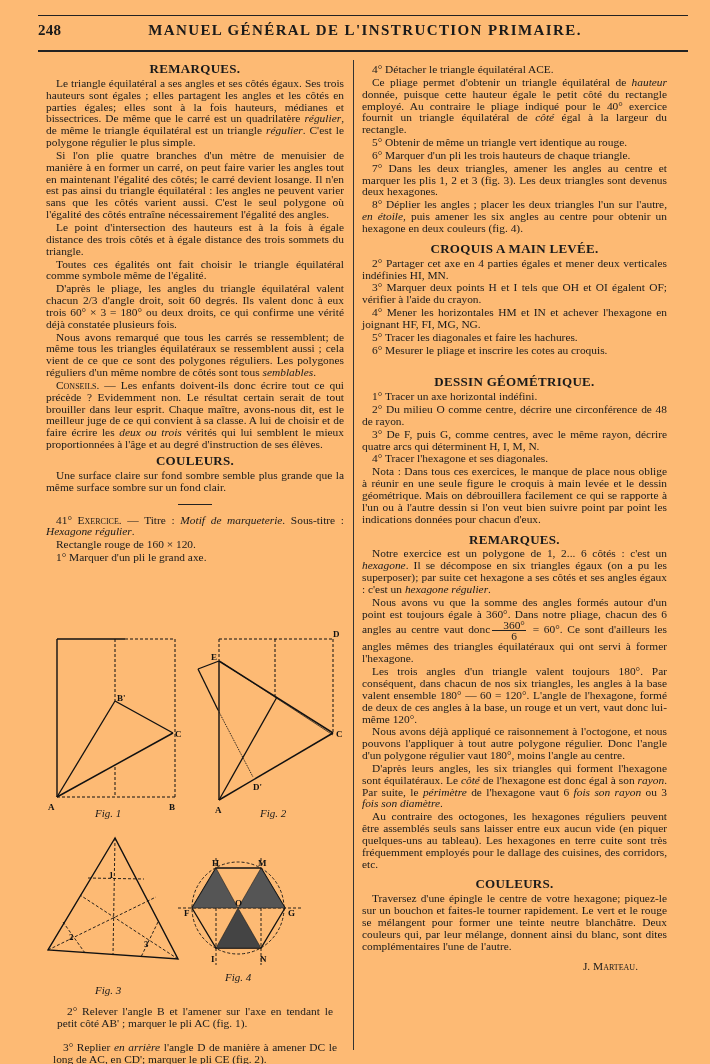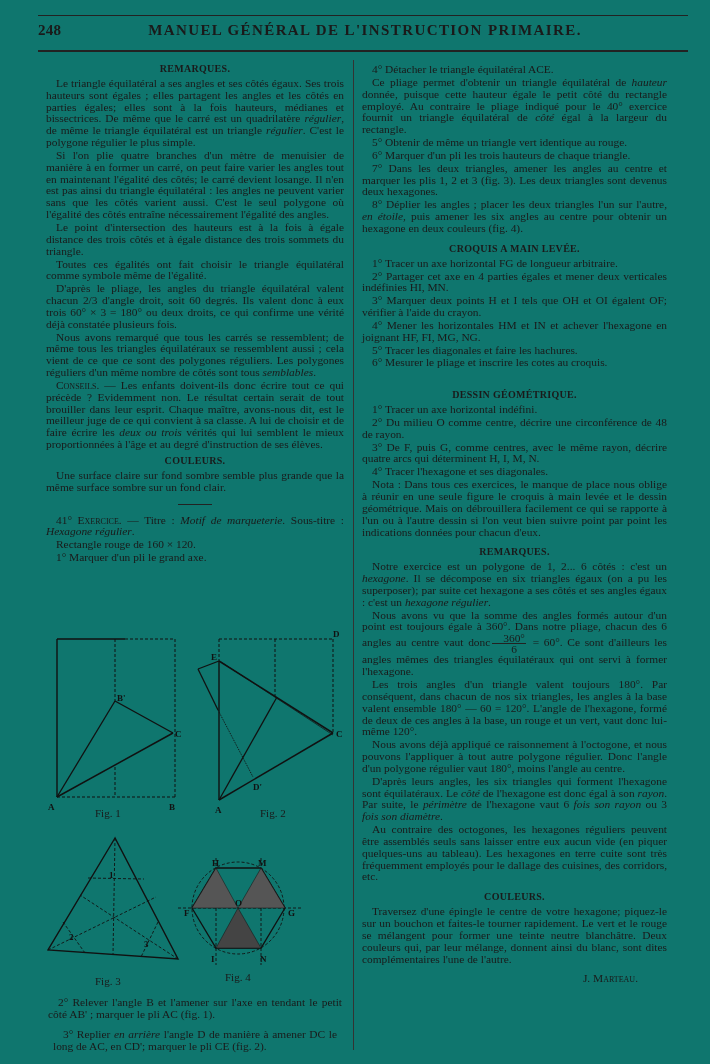--- a/index.html
+++ b/index.html
@@ -1,41 +1,41 @@
 <!DOCTYPE html>
 <html><head>
 <meta charset="utf-8">
 <style>
   html, body { margin: 0; padding: 0; background: #ffffff; }
   body { width: 710px; height: 1064px; position: relative; overflow: hidden;
          font-family: "Liberation Serif", "DejaVu Serif", serif; color: #1a1a1a; }
-  .page { position: absolute; left: 0; top: 0; width: 710px; height: 1064px; background: #0f766e; }
+  .page { position: absolute; left: 0; top: 0; width: 710px; height: 1064px; background: #fdba74; }
   .rule { position: absolute; left: 38px; width: 650px; height: 1px; background: #222; }
   .rule.top { top: 15px; }
   .rule.bottom { top: 50px; height: 1.5px; }
   .hdr-num { position: absolute; left: 38px; top: 22px; font-size: 15px; font-weight: bold; letter-spacing: 0.2px; }
   .hdr-title { position: absolute; left: 0; width: 710px; top: 22px; text-align: center; font-size: 15px;
                font-weight: bold; letter-spacing: 1.4px; padding-left: 20px; box-sizing: border-box; }
   .divider { position: absolute; left: 353px; top: 60px; width: 1px; height: 990px; background: #333; }
   .col { position: absolute; top: 63px; font-size: 11.4px; line-height: 11.85px; text-align: justify; }
   .col.left { left: 45px; width: 300px; }
   .col.right { left: 361px; width: 307px; }
   .col p { margin: 1px; text-indent: 10px; }
-  .col h3 { margin: 4px 0 3px; text-align: center; font-size: 10px; font-weight: bold; letter-spacing: 0.3px; }
+  .col h3 { margin: 4px 0 3px; text-align: center; font-size: 13px; font-weight: bold; letter-spacing: 0.3px; }
   .col h3.first { margin-top: 0; }
   .sc { font-variant: small-caps; }
   .col i { font-style: italic; }
   .sep { width: 34px; height: 1px; background: #222; margin: 10px auto 10px; }
   .frac { display: inline-block; vertical-align: middle; text-align: center; line-height: 10px; margin: 0 2px; }
   .frac span { display: block; }
   .frac .num { border-bottom: 1px solid #222; padding: 0 1px; }
   .signature { text-align: right; margin-top: 8px; padding-right: 30px; font-size: 11.4px; }
   .figs { position: absolute; left: 45px; top: 625px; width: 300px; height: 370px; }
   .figs svg { position: absolute; left: 0; top: 0; }
-  .caption { position: absolute; font-size: 11px; font-family: "Liberation Serif", serif; }
+  .caption { position: absolute; font-size: 11px; font-style: italic; font-family: "Liberation Serif", serif; }
   .lbl { font-size: 9px; font-family: "Liberation Serif", serif; font-weight: bold; fill: #111; }
   .col.left2 { position: absolute; left: 45px; top: 994px; width: 300px; font-size: 11.4px; line-height: 11.85px; text-align: justify; }
 </style>
 </head>
 <body>
 
 <div class="page">
 
   <div class="rule top"></div>
   <div class="hdr-num">248</div>
@@ -138,39 +138,38 @@
         <text x="213" y="241">M</text>
         <text x="190" y="281">O</text>
         <text x="139" y="291">F</text>
         <text x="243" y="291">G</text>
         <text x="166" y="337">I</text>
         <text x="215" y="337">N</text>
       </g>
     </svg>
     <div class="caption" style="left:50px; top:182px;">Fig. 1</div>
     <div class="caption" style="left:215px; top:182px;">Fig. 2</div>
-    <div class="caption" style="left:50px; top:350px;">Fig. 3</div>
+    <div class="caption" style="left:50px; top:359px;">Fig. 3</div>
     <div class="caption" style="left:180px; top:346px;">Fig. 4</div>
   </div>
 
   <div class="col left2">
-    <p style="text-indent:10px; margin:3px;">2° Relever l'angle B et l'amener sur l'axe en tendant le petit côté AB' ; marquer le pli AC (fig. 1).</p>
+    <p style="text-indent:10px; margin:12px;">2° Relever l'angle B et l'amener sur l'axe en tendant le petit côté AB' ; marquer le pli AC (fig. 1).</p>
     <p style="text-indent:10px; margin:8px;"><span>3° Replier </span><i>en arrière</i><span> l'angle D de manière à amener DC le long de AC, en CD'; marquer le pli CE (fig. 2).</span></p>
   </div>
 
   <div class="col right">
     <p>4° Détacher le triangle équilatéral ACE.</p>
     <p><span>Ce pliage permet d'obtenir un triangle équilatéral de </span><i>hauteur</i><span> donnée, puisque cette hauteur égale le petit côté du rectangle employé. Au contraire le pliage indiqué pour le 40° exercice fournit un triangle équilatéral de </span><i>côté</i><span> égal à la largeur du rectangle.</span></p>
     <p>5° Obtenir de même un triangle vert identique au rouge.</p>
     <p>6° Marquer d'un pli les trois hauteurs de chaque triangle.</p>
     <p>7° Dans les deux triangles, amener les angles au centre et marquer les plis 1, 2 et 3 (fig. 3). Les deux triangles sont devenus deux hexagones.</p>
     <p><span>8° Déplier les angles ; placer les deux triangles l'un sur l'autre, </span><i>en étoile</i><span>, puis amener les six angles au centre pour obtenir un hexagone en deux couleurs (fig. 4).</span></p>
 
     <h3 style="margin-top:8px;">CROQUIS A MAIN LEVÉE.</h3>
-    <p>1° Tracer un axe horizontal FG de longueur arbitraire.</p>
     <p>2° Partager cet axe en 4 parties égales et mener deux verticales indéfinies HI, MN.</p>
     <p>3° Marquer deux points H et I tels que OH et OI égalent OF; vérifier à l'aide du crayon.</p>
     <p>4° Mener les horizontales HM et IN et achever l'hexagone en joignant HF, FI, MG, NG.</p>
     <p>5° Tracer les diagonales et faire les hachures.</p>
     <p>6° Mesurer le pliage et inscrire les cotes au croquis.</p>
 
     <h3 style="margin-top:20px;">DESSIN GÉOMÉTRIQUE.</h3>
     <p>1° Tracer un axe horizontal indéfini.</p>
     <p>2° Du milieu O comme centre, décrire une circonférence de 48 de rayon.</p>
     <p>3° De F, puis G, comme centres, avec le même rayon, décrire quatre arcs qui déterminent H, I, M, N.</p>

